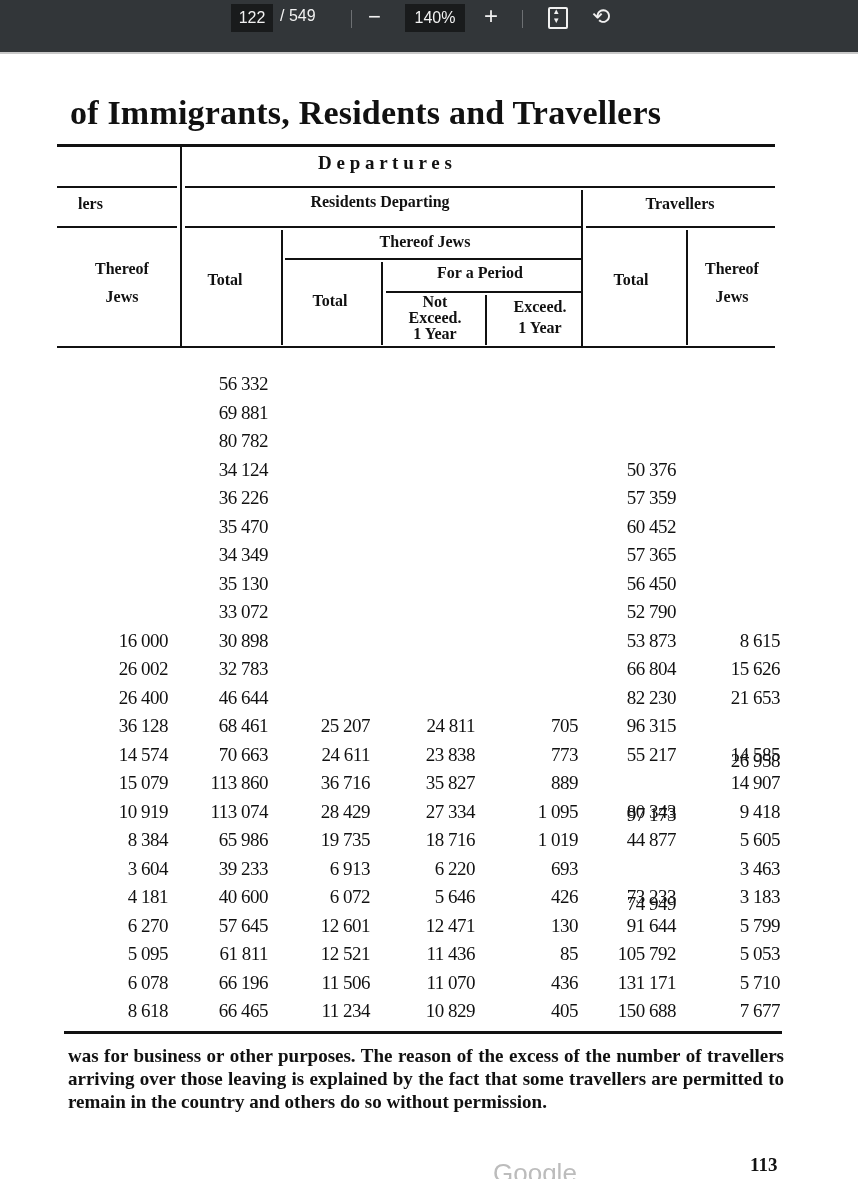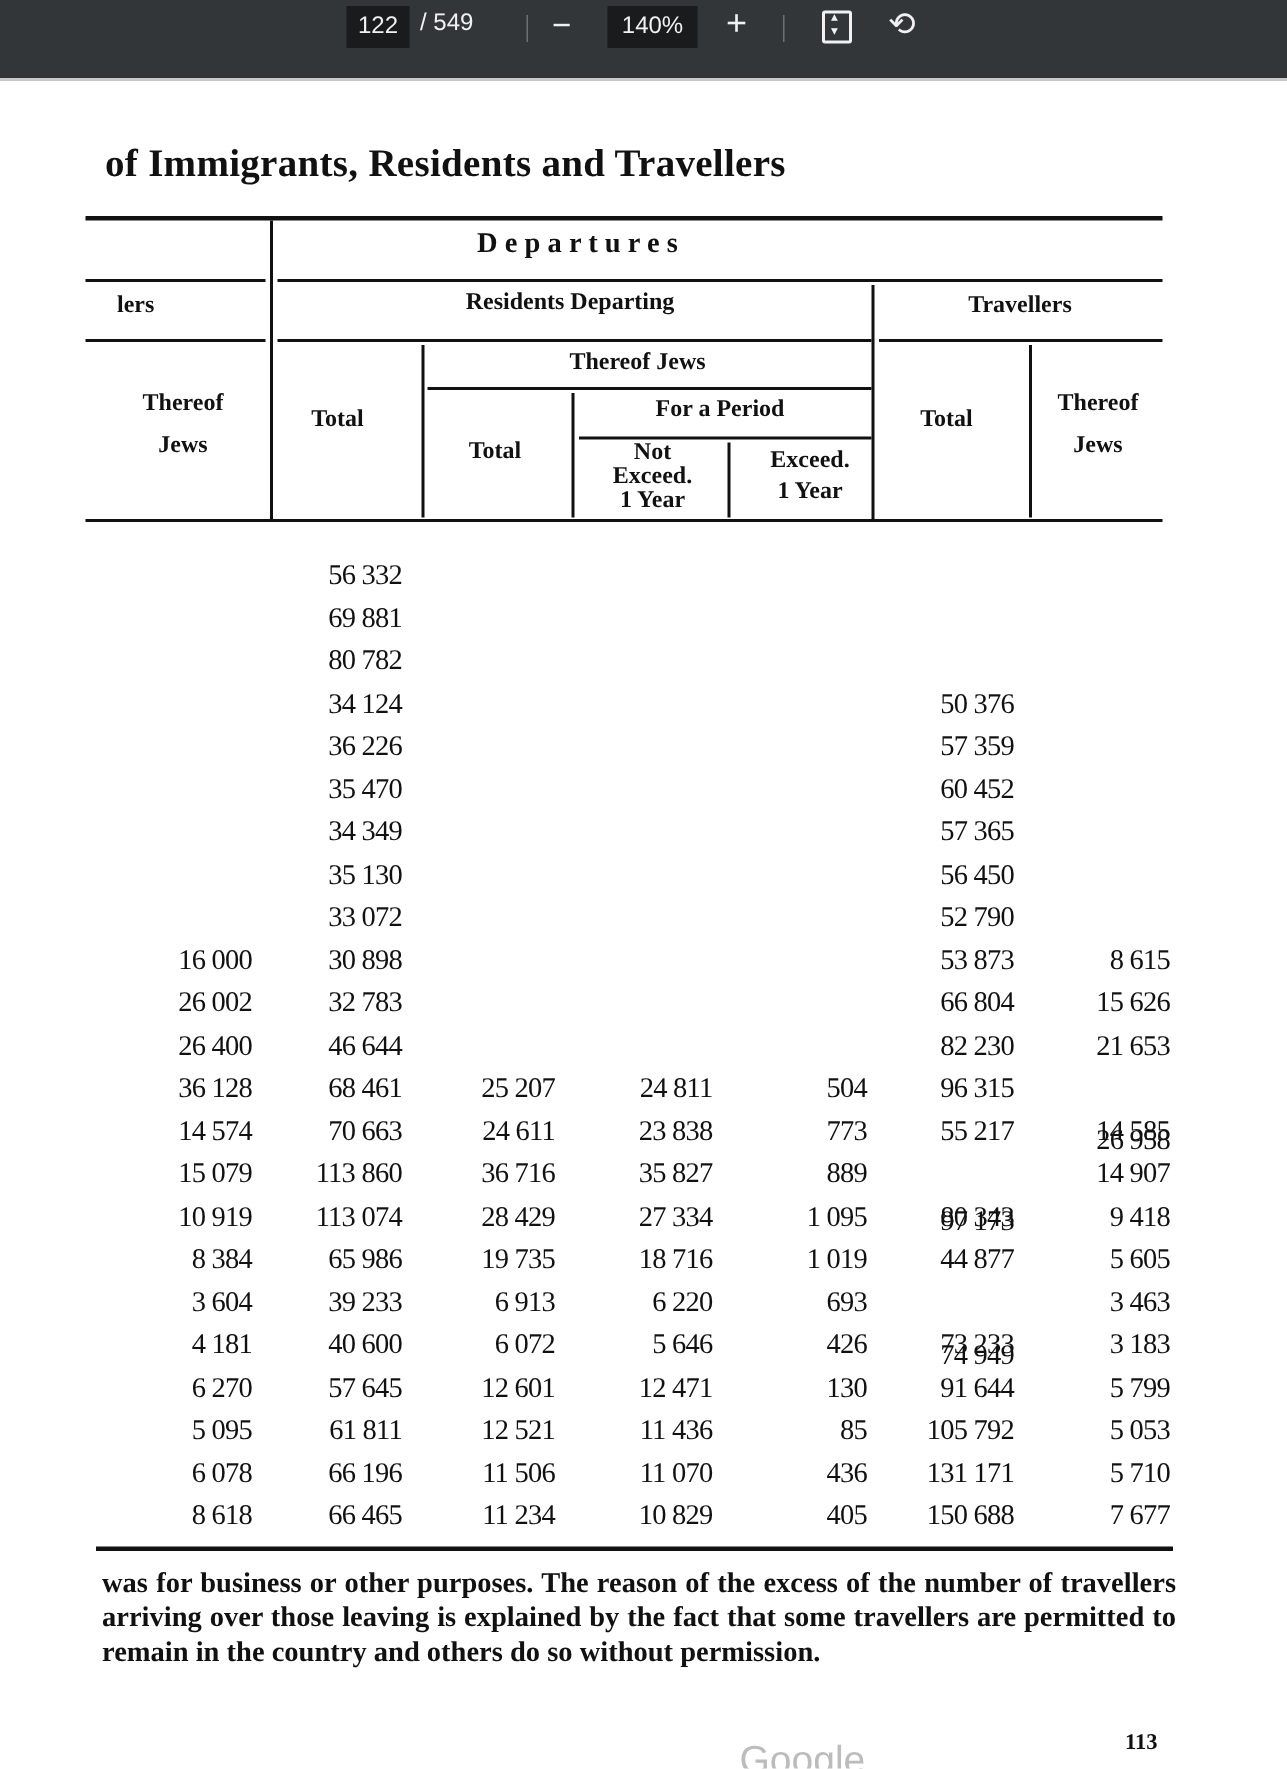--- a/index.html
+++ b/index.html
@@ -9,26 +9,26 @@
   .toolbar .pgtotal { position: absolute; left: 280px; top: 7px; color: #f1f1f1; font: 16px "Liberation Sans", sans-serif; }
   .toolbar .sep { position: absolute; top: 10px; width: 1px; height: 18px; background: #6d7073; }
   .toolbar .minus { position: absolute; left: 368px; top: 4px; color: #f1f1f1; font: 22px "Liberation Sans", sans-serif; }
   .toolbar .zoomval { position: absolute; left: 405px; top: 4px; height: 28px; width: 60px; background: #191b1c; color: #f1f1f1; font: 16px "Liberation Sans", sans-serif; display:flex; align-items:center; justify-content:center; }
   .toolbar .plus { position: absolute; left: 484px; top: 2px; color: #f1f1f1; font: 24px "Liberation Sans", sans-serif; }
   .toolbar .fit { position: absolute; left: 548px; top: 7px; width: 20px; height: 22px; border: 2px solid #f1f1f1; box-sizing: border-box; border-radius: 2px; }
   .toolbar .fit:before { content: "▴"; position: absolute; left: 4px; top: -3px; font-size: 9px; color: #f1f1f1; }
   .toolbar .fit:after { content: "▾"; position: absolute; left: 4px; top: 6px; font-size: 9px; color: #f1f1f1; }
   .toolbar .rotate { position: absolute; left: 592px; top: 4px; color: #f1f1f1; font: 22px "DejaVu Sans", sans-serif; }
 
-  .page-title { position: absolute; left: 70px; top: 94px; font-size: 26px; font-weight: bold; letter-spacing: 0.2px; }
+  .page-title { position: absolute; left: 70px; top: 94px; font-size: 34px; font-weight: bold; letter-spacing: 0.2px; }
   .rule { position: absolute; background: #111; }
   .hdr { position: absolute; font-weight: bold; font-size: 16px; text-align: center; line-height: 1.0; }
   .num { position: absolute; font-size: 19px; font-family: "Liberation Sans Narrow","Liberation Serif", serif; letter-spacing: -0.5px; text-align: right; width: 80px; }
   .footnote { position: absolute; left: 68px; top: 1044px; width: 716px; font-size: 19px; font-weight: bold; line-height: 23px; text-align: justify; }
-  .pagenum { position: absolute; left: 750px; top: 1154px; font-size: 15px; font-weight: bold; }
+  .pagenum { position: absolute; left: 750px; top: 1154px; font-size: 19px; font-weight: bold; }
   .google { position: absolute; left: 493px; top: 1158px; font: 26px "Liberation Sans", sans-serif; color: #bcbcbc; }
 </style>
 </head>
 <body>
 
 <div class="toolbar">
   <div class="pg">122</div>
   <div class="pgtotal">/ 549</div>
   <div class="sep" style="left:351px"></div>
   <div class="minus">−</div>
@@ -127,21 +127,21 @@
       <div class="num" style="left: 88px; top: 686.5px;">26 400</div>
       <div class="num" style="left: 188px; top: 686.5px;">46 644</div>
       <div class="num" style="left: 596px; top: 686.5px;">82 230</div>
       <div class="num" style="left: 700px; top: 686.5px;">21 653</div>
     </div>
     <div>
       <div class="num" style="left: 88px; top: 715px;">36 128</div>
       <div class="num" style="left: 188px; top: 715px;">68 461</div>
       <div class="num" style="left: 290px; top: 715px;">25 207</div>
       <div class="num" style="left: 395px; top: 715px;">24 811</div>
-      <div class="num" style="left: 498px; top: 715px;">504</div>
+      <div class="num" style="left: 498px; top: 715px;">705</div>
       <div class="num" style="left: 596px; top: 715px;">96 315</div>
       <div class="num" style="left: 700px; top: 715px; margin-top: 35px;">26 958</div>
     </div>
     <div>
       <div class="num" style="left: 88px; top: 743.5px;">14 574</div>
       <div class="num" style="left: 188px; top: 743.5px;">70 663</div>
       <div class="num" style="left: 290px; top: 743.5px;">24 611</div>
       <div class="num" style="left: 395px; top: 743.5px;">23 838</div>
       <div class="num" style="left: 498px; top: 743.5px;">773</div>
       <div class="num" style="left: 596px; top: 743.5px;">55 217</div>

